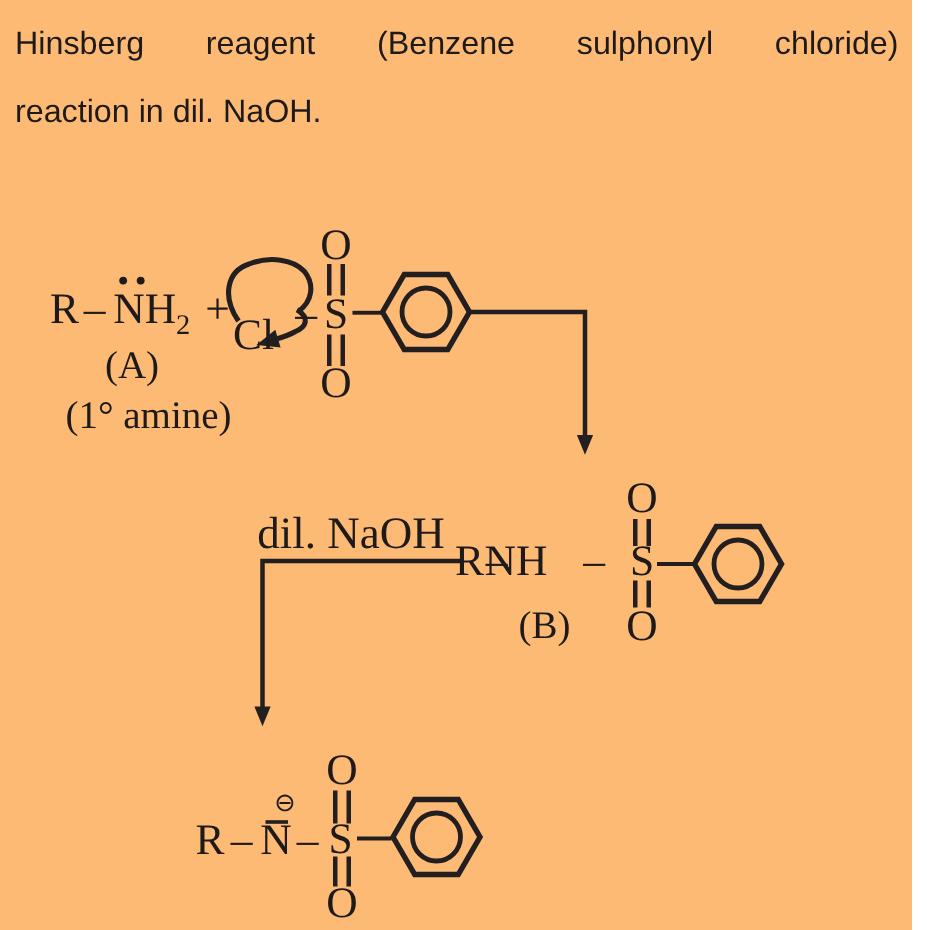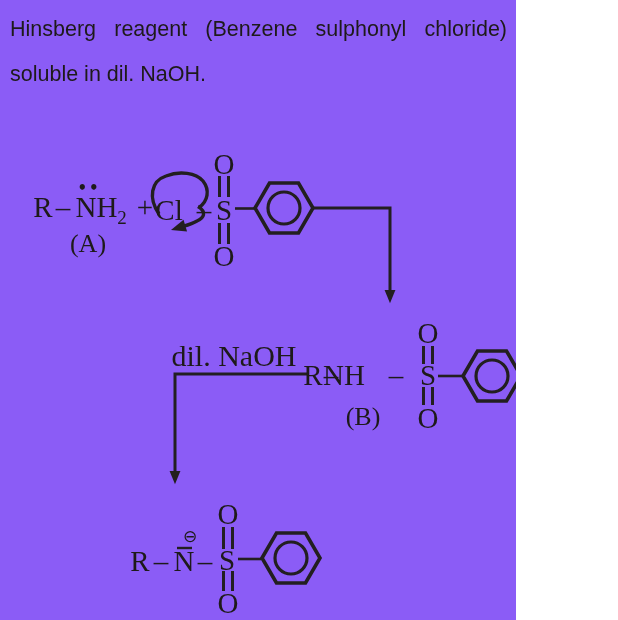--- a/index.html
+++ b/index.html
@@ -1,17 +1,17 @@
 <!DOCTYPE html>
 <html><head>
 <meta charset="utf-8">
 <style>
   html,body { margin:0; padding:0; background:#ffffff; }
   .canvas {
-    position:relative; width:516px; height:620px; background:#8b5cf6;
+    position:relative; width:608px; height:620px; background:#fdba74;
     font-family:"Liberation Serif", serif; color:#1e1a1a; overflow:hidden;
   }
   
   .intro {
     position:absolute; left:10px; right:9px; top:7px;
     font-family:"Liberation Sans", sans-serif; font-size:21.5px; color:#1e1a1a;
   }
   .iline { height:45px; line-height:45px; }
   .jl { text-align:justify; text-align-last:justify; }
   
@@ -24,21 +24,21 @@
   .chg  { font-size:17px; font-family:"DejaVu Sans", sans-serif; }
   .rg   { font-size:30px; }
 </style>
 </head>
 <body>
 
 <div class="canvas">
 
   <div class="intro">
     <div class="iline jl">Hinsberg reagent (Benzene sulphonyl chloride)</div>
-    <div class="iline">soluble in dil. NaOH.</div>
+    <div class="iline">reaction in dil. NaOH.</div>
   </div>
 
   <svg class="overlay" width="618" height="620" viewBox="0 0 618 620">
     <defs>
       <marker id="ah" viewBox="0 0 10 10" refX="3" refY="5" markerWidth="4.8" markerHeight="4.4" orient="auto">
         <path d="M0,0.9 L10,5 L0,9.1 Z" fill="#231f20"></path>
       </marker>
     </defs>
 
     <g stroke="#231f20">
@@ -83,26 +83,27 @@
     </g>
   </svg>
 
   <span class="atom" style="left:43px;  top:207px">R</span>
   <span class="atom" style="left:63px;  top:207px">–</span>
   <span class="atom" style="left:86px;  top:207px">N</span>
   <span class="atom dots" style="left:89px; top:188px">••</span>
   <span class="atom" style="left:107px; top:207px">H</span>
   <span class="atom sub" style="left:122px;top:217px">2</span>
   <span class="atom" style="left:145px; top:207px">+</span>
-  <span class="atom" style="left:169px; top:210px">Cl</span>
+  <span class="atom" style="left:169px; top:224px">Cl</span>
   <span class="atom" style="left:204px; top:210px">–</span>
   <span class="atom" style="left:224px; top:210px">S</span>
   <span class="atom" style="left:224px; top:164px">O</span>
   <span class="atom" style="left:224px; top:256px">O</span>
   <span class="lbl" style="left:88px;  top:244px">(A)</span>
+  <span class="lbl" style="left:99px;  top:277px">(1° amine)</span>
 
   <span class="lbl rg" style="left:234px; top:356px">dil. NaOH</span>
 
   <span class="atom" style="left:313px; top:375px">R</span>
   <span class="atom" style="left:331px; top:375px">–</span>
   <span class="atom" style="left:344px; top:375px">NH</span>
   <span class="atom" style="left:396px; top:375px">–</span>
   <span class="atom" style="left:428px; top:375px">S</span>
   <span class="atom" style="left:428px; top:333px">O</span>
   <span class="atom" style="left:428px; top:418px">O</span>

